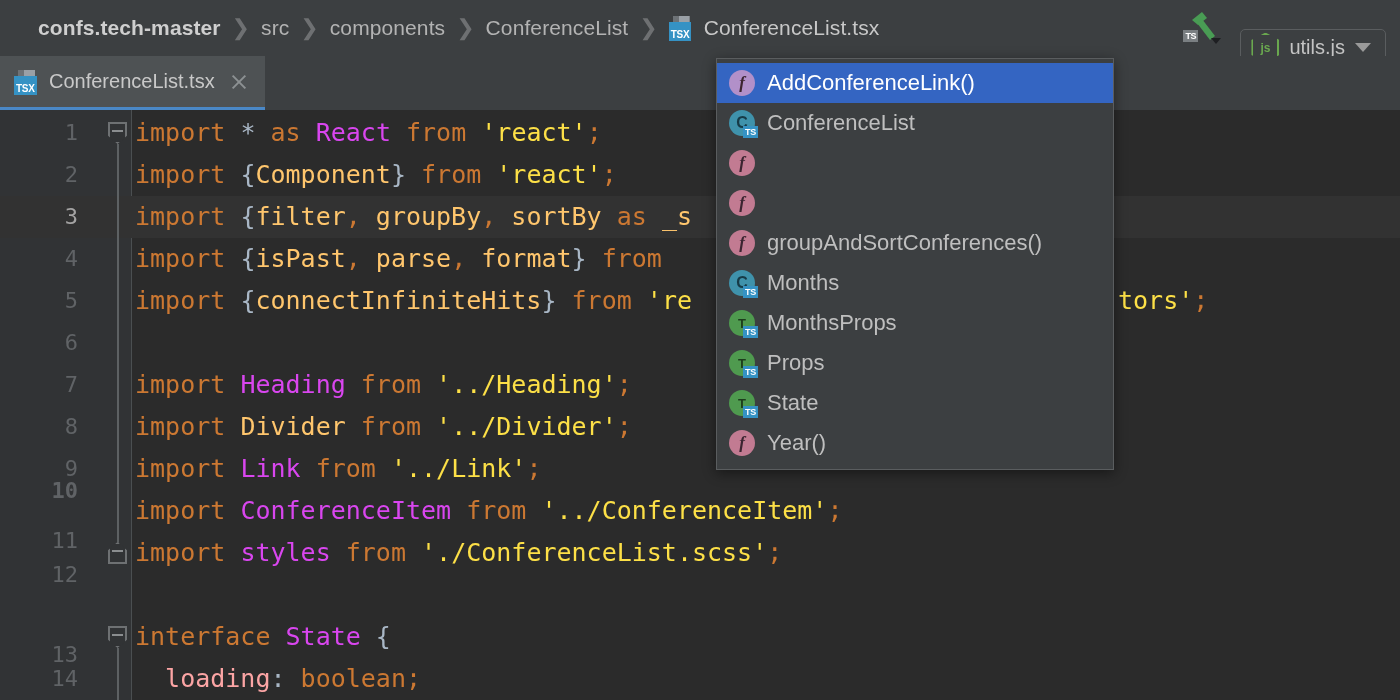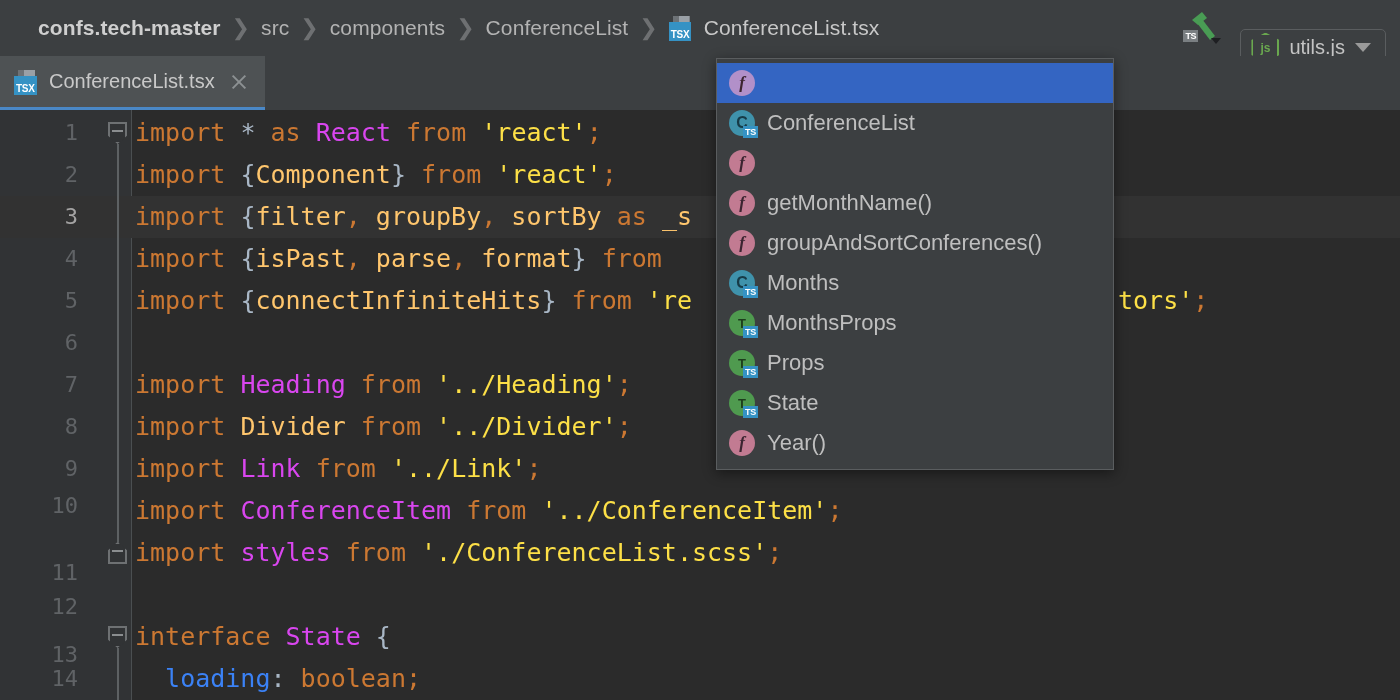--- a/index.html
+++ b/index.html
@@ -135,21 +135,21 @@
     position: absolute; left: 0; width: 1400px; height: 42px; background: #323232;
   }
   .code { position: absolute; left: 132px; padding-left: 3px; }
 
   
   .kw   { color: #cc7832; }
   .str  { color: #fde047; }
   .id   { color: #d946ef; }
   .brace{ color: #a9b7c6; }
   .imp  { color: #ffc66d; }
-  .fld  { color: #3b82f6; }
+  .fld  { color: #fca5a5; }
   .plain{ color: #a9b7c6; }
 
   
   .fold-mark { position: absolute; left: 108px; width: 20px; }
   .fold-shield {
     position: absolute; width: 19px; height: 22px;
     border: 2px solid #6e7173; background: #313335;
     clip-path: polygon(0 0, 100% 0, 100% 62%, 50% 100%, 0 62%);
   }
   .fold-shield-up {
@@ -287,25 +287,25 @@
         <div class="lineno" style="top: 170px;">5</div>
         <div class="line code" style="top: 170px;"><span class="kw">import</span><span class="plain"> </span><span class="brace">{</span><span class="imp">connectInfiniteHits</span><span class="brace">}</span><span class="plain"> </span><span class="kw">from</span><span class="plain"> </span><span class="str">'re</span></div>
         <div class="lineno" style="top: 212px;">6</div>
         <div class="line code" style="top: 212px;"></div>
         <div class="lineno" style="top: 254px;">7</div>
         <div class="line code" style="top: 254px;"><span class="kw">import</span><span class="plain"> </span><span class="id">Heading</span><span class="plain"> </span><span class="kw">from</span><span class="plain"> </span><span class="str">'../Heading'</span><span class="kw">;</span></div>
         <div class="lineno" style="top: 296px;">8</div>
         <div class="line code" style="top: 296px;"><span class="kw">import</span><span class="plain"> </span><span class="imp">Divider</span><span class="plain"> </span><span class="kw">from</span><span class="plain"> </span><span class="str">'../Divider'</span><span class="kw">;</span></div>
         <div class="lineno" style="top: 338px;">9</div>
         <div class="line code" style="top: 338px;"><span class="kw">import</span><span class="plain"> </span><span class="id">Link</span><span class="plain"> </span><span class="kw">from</span><span class="plain"> </span><span class="str">'../Link'</span><span class="kw">;</span></div>
-        <div class="lineno" style="top: 375px;">10</div>
+        <div class="lineno" style="top: 360px; font-weight: bold;">10</div>
         <div class="line code" style="top: 380px;"><span class="kw">import</span><span class="plain"> </span><span class="id">ConferenceItem</span><span class="plain"> </span><span class="kw">from</span><span class="plain"> </span><span class="str">'../ConferenceItem'</span><span class="kw">;</span></div>
-        <div class="lineno" style="top: 442px;">11</div>
+        <div class="lineno" style="top: 410px;">11</div>
         <div class="line code" style="top: 422px;"><span class="kw">import</span><span class="plain"> </span><span class="id">styles</span><span class="plain"> </span><span class="kw">from</span><span class="plain"> </span><span class="str">'./ConferenceList.scss'</span><span class="kw">;</span></div>
-        <div class="lineno" style="top: 476px; padding-left: 37px;">12</div>
+        <div class="lineno" style="top: 444px; padding-left: 37px;">12</div>
         <div class="line code" style="top: 464px;"></div>
         <div class="lineno" style="top: 524px;">13</div>
         <div class="line code" style="top: 506px;"><span class="kw">interface</span><span class="plain"> </span><span class="id">State</span><span class="plain"> </span><span class="plain">{</span></div>
         <div class="lineno" style="top: 548px;">14</div>
         <div class="line code" style="top: 548px;"><span class="plain">  </span><span class="fld">loading</span><span class="plain">: </span><span class="kw">boolean</span><span class="kw">;</span></div>
         <div class="line" style="top: 170px; left: 1118px; color: rgb(106, 135, 89);"><span class="str">tors'</span><span class="kw">;</span></div>
       </div>
     <div id="fold-marks">
         <div class="fold-mark" style="top: 12px;">
           <div class="fold-shield"></div>
@@ -323,38 +323,38 @@
         <div class="fold-line" style="top: 538px; height: 52px;"></div>
       </div>
   </div>
 
   <div class="popup">
     <div id="pop-list">
         <div class="pop-item selected">
           <span class="ico fn sel">
             <span class="disc">f</span>
           </span>
+          <span class="pop-label">AddConferenceLink()</span>
         </div>
         <div class="pop-item">
           <span class="ico cls">
             <span class="disc">C</span>
             <span class="ts-tag">TS</span>
           </span>
           <span class="pop-label">ConferenceList</span>
         </div>
         <div class="pop-item">
           <span class="ico fn">
             <span class="disc">f</span>
           </span>
         </div>
         <div class="pop-item">
           <span class="ico fn">
             <span class="disc">f</span>
           </span>
-          <span class="pop-label">getMonthName()</span>
         </div>
         <div class="pop-item">
           <span class="ico fn">
             <span class="disc">f</span>
           </span>
           <span class="pop-label">groupAndSortConferences()</span>
         </div>
         <div class="pop-item">
           <span class="ico cls">
             <span class="disc">C</span>

